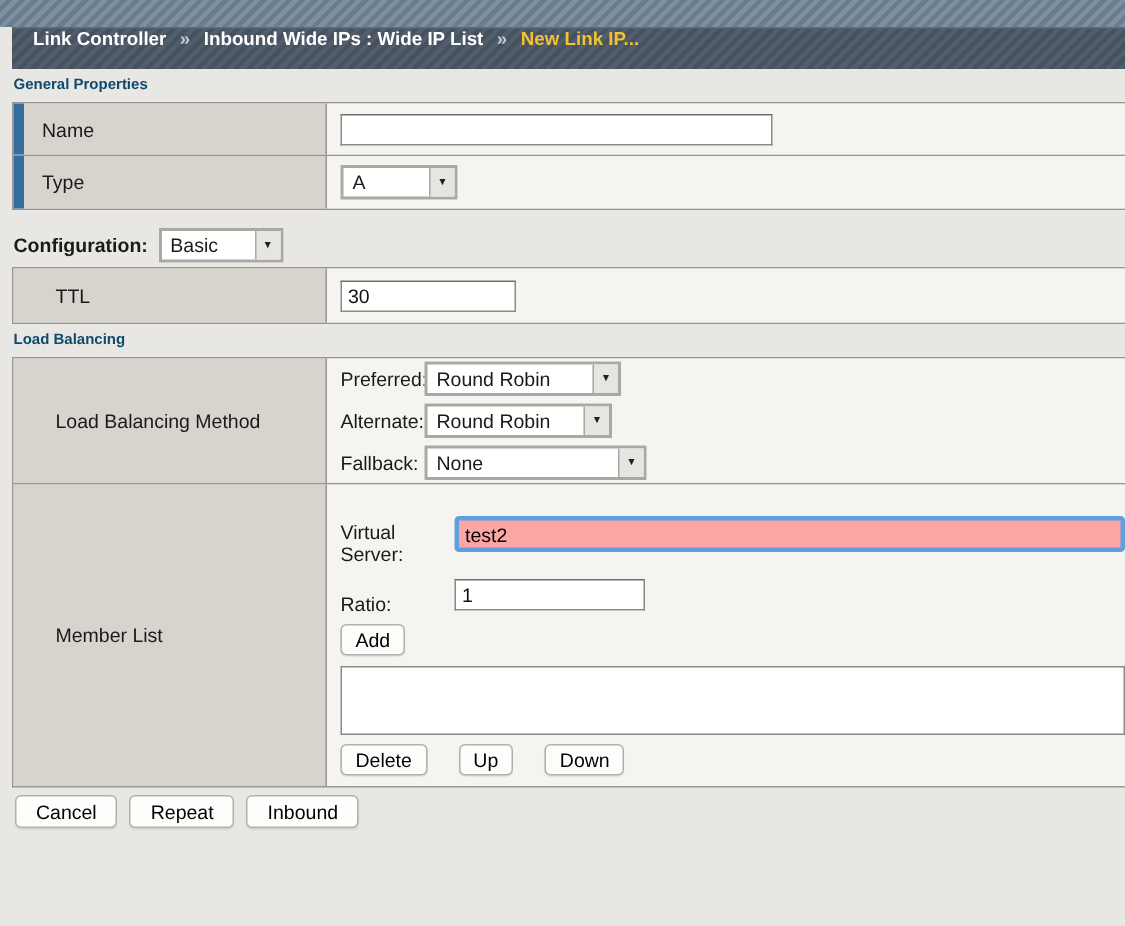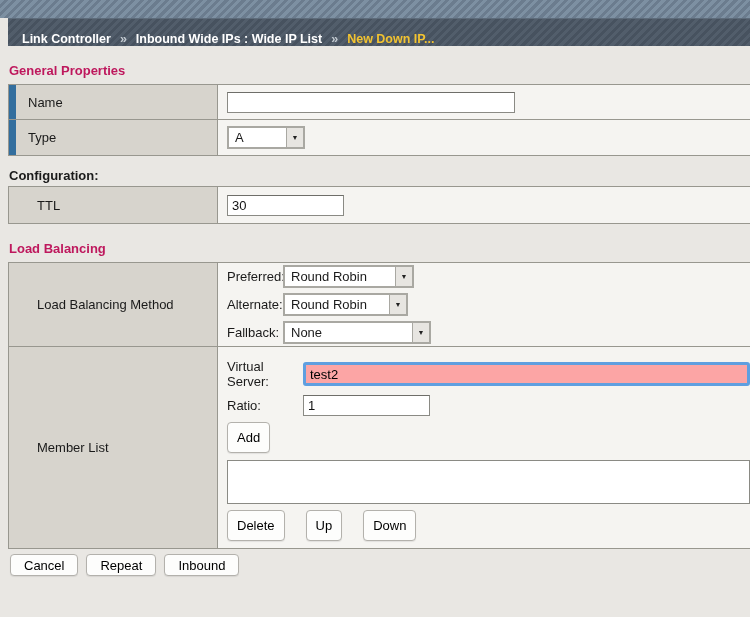--- a/index.html
+++ b/index.html
@@ -15,29 +15,29 @@
   
   .topstripe {
     height:18px;
     background:repeating-linear-gradient(135deg,#7d90a2 0px,#7d90a2 3px,#6b7c8e 3px,#6b7c8e 6px);
   }
   .crumbbar {
     margin-left:8px; height:28px;
     background:#4b5765;
     background-image:repeating-linear-gradient(135deg,rgba(255,255,255,0.04) 0 3px,rgba(0,0,0,0.06) 3px 6px);
     border-top:1px solid #5d6b7a;
-    display:flex; align-items:flex-end; padding-left:14px;
+    display:flex; align-items:flex-start; padding-left:14px;
   }
   .crumb { color:#fff; font-weight:bold; font-size:12.5px; white-space:nowrap; }
   .crumb.active { color:#f2c331; }
   .crumb-sep { color:#c3cad1; font-weight:bold; margin:0 9px; font-size:12.5px; }
 
   
   .content { padding-left:8px; }
-  .section-title { font-weight:bold; font-size:13px; color:#be185d; margin:17px 0 6px 1px; }
+  .section-title { font-weight:bold; font-size:10px; color:#0c4a6e; margin:5px 0 6px 1px; }
 
   .tbl { border:1px solid #98978f; border-right:none; }
   .row { display:flex; border-bottom:1px solid #98978f; }
   .row:last-child { border-bottom:none; }
   .lbl {
     width:209px; background:#d7d4cd; border-right:1px solid #98978f;
     position:relative; display:flex; align-items:center;
     padding-left:19px; flex-shrink:0;text-align:right;
   }
   .lbl.plain { padding-left:28px; }
@@ -66,50 +66,50 @@
 
   .config-line { margin:12px 0 3px 1px; display:flex; align-items:center; }
   .config-line .cfg-label { font-weight:bold; margin-right:7px; }
 
   .sub-rows { flex-direction:column; align-items:flex-start; justify-content:center; padding:8px 0 8px 9px; gap:5px; }
   .sub-row { display:flex; align-items:center; }
   .sub-label { width:56px; flex-shrink:0; }
 
   .member-cell { flex-direction:column; align-items:stretch; justify-content:flex-start; padding:12px 0 0 9px; }
   .vs-row { display:flex; align-items:center; }
-  .vs-label { width:76px; flex-shrink:0; }
+  .vs-label { width:76px; flex-shrink:0;margin-top:12px; }
   .vs-input {
     flex:1; height:24px; border:3px solid #5f9fe0; border-radius:3px;
     background:#fca5a5; font:13px "Liberation Sans",sans-serif; padding:0 4px; outline:none; min-width:0;
   }
   .ratio-row { display:flex; align-items:center; margin-top:6px; }
   .add-row { margin-top:6px; }
   .listbox { margin-top:7px; height:81px; background:#fff; border:1px solid #8a8a84; overflow:auto; }
   .lb-btn-row { margin:6px 0 7px 0; display:flex; gap:21px; }
 
   .btn {
     background:#fdfdfc; border:1px solid #b3b1ac; border-radius:4px;
     font:13px "Liberation Sans",sans-serif; color:#000;
-    padding:2px 9px; height:31px; line-height:15px;
+    padding:2px 9px; height:21px; line-height:15px;
     box-shadow:0 1px 1px rgba(0,0,0,0.08); cursor:pointer;
   }
   .footer { margin:5px 0 0 2px; display:flex; gap:8px; }
   .footer .btn { padding:2px 13px; height:22px; }
 </style>
 </head>
 <body>
 
 <div class="topstripe"></div>
 
 <div class="crumbbar">
   <span class="crumb">Link Controller</span>
   <span class="crumb-sep">»</span>
   <span class="crumb">Inbound Wide IPs : Wide IP List</span>
   <span class="crumb-sep">»</span>
-  <span class="crumb active">New Down IP...</span>
+  <span class="crumb active">New Link IP...</span>
 </div>
 
 <div class="content">
 
   <div class="section-title">General Properties</div>
   <div class="tbl">
     <div class="row h35">
       <div class="lbl">
         <span class="req-stripe"></span>
         <span>Name</span>
@@ -127,20 +127,24 @@
         <div class="fsel w78">
           <span class="txt">A</span>
           <span class="arrow">▼</span>
         </div>
       </div>
     </div>
   </div>
 
   <div class="config-line">
     <span class="cfg-label">Configuration:</span>
+    <div class="fsel w83">
+      <span class="txt">Basic</span>
+      <span class="arrow">▼</span>
+    </div>
   </div>
 
   <div class="tbl">
     <div class="row h36">
       <div class="lbl plain">
         <span>TTL</span>
       </div>
       <div class="val">
         <input type="text" class="tin w117" value="30" style="">
       </div>

